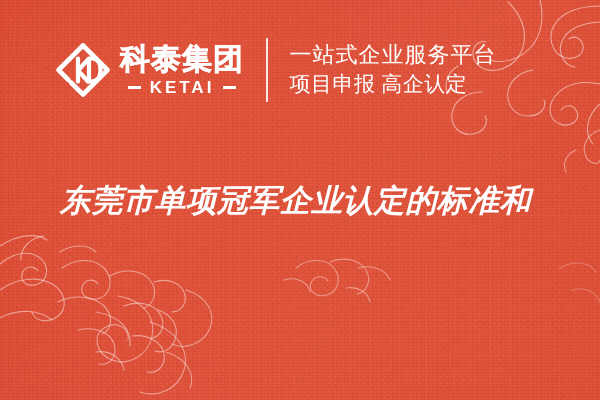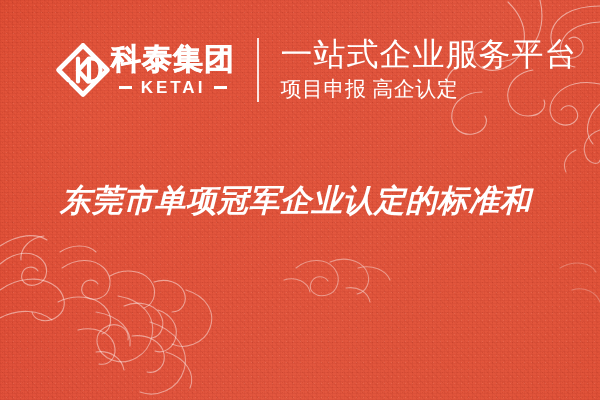--- a/index.html
+++ b/index.html
@@ -65,20 +65,21 @@
 
   .logo-block {
     display: flex;
     align-items: center;
     margin-left: 55px;
   }
 
   .logo-mark { width: 56px; height: 56px; flex: 0 0 56px; }
 
   .logo-words {
+    margin-left: 9px;
     display: flex;
     flex-direction: column;
     align-items: center;
   }
   .logo-cn {
     color: #ffffff;
     font-size: 30px;
     font-weight: 700;
     letter-spacing: 1px;
     line-height: 1;
@@ -113,21 +114,21 @@
     height: 64px;
     background: rgba(255,255,255,.85);
     margin-left: 22px;
     margin-right: 22px;
     flex: 0 0 1.5px;
   }
 
   .tagline { display: flex; flex-direction: column; justify-content: center; }
   .tagline-main {
     color: #ffffff;
-    font-size: 32px;
+    font-size: 22px;
     line-height: 1.1;
     letter-spacing: 1px;
     font-family: "Liberation Sans", "DejaVu Sans", sans-serif;
     white-space: nowrap;
   }
   .tagline-sub {
     color: #ffffff;
     font-size: 21px;
     line-height: 1.25;
     letter-spacing: .5px;

